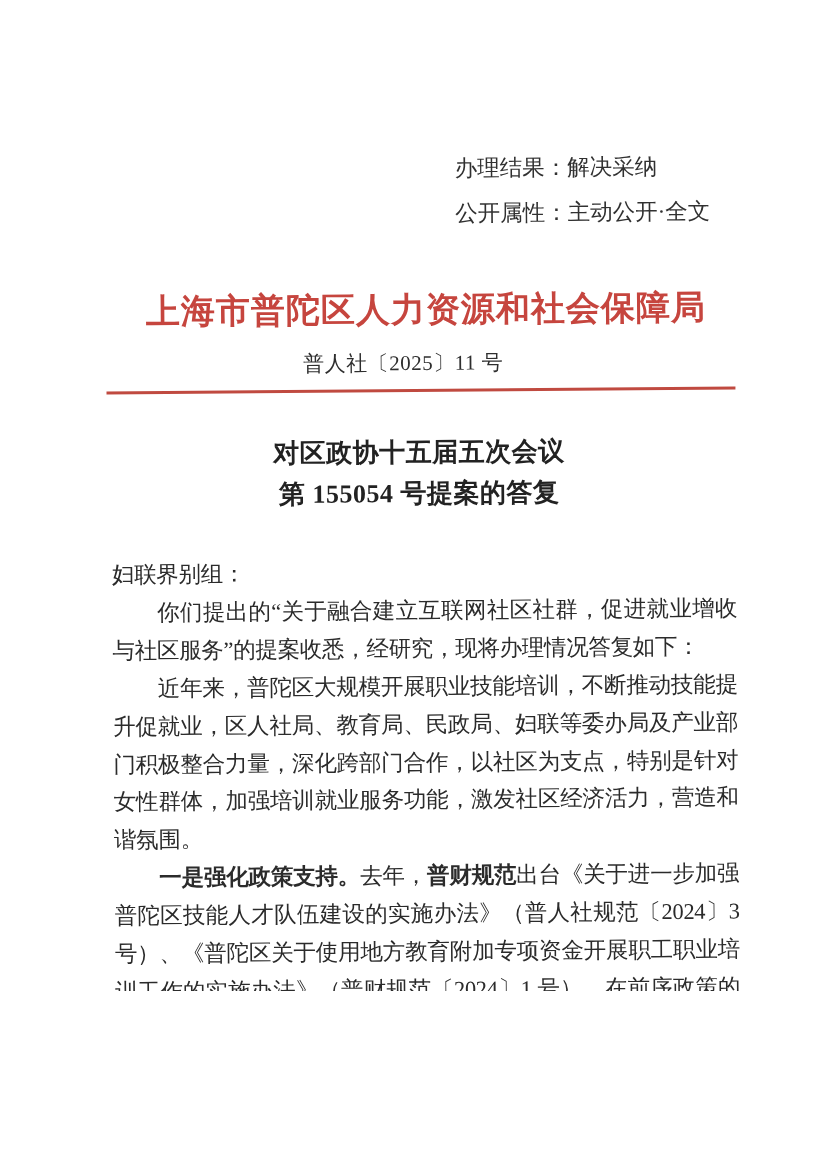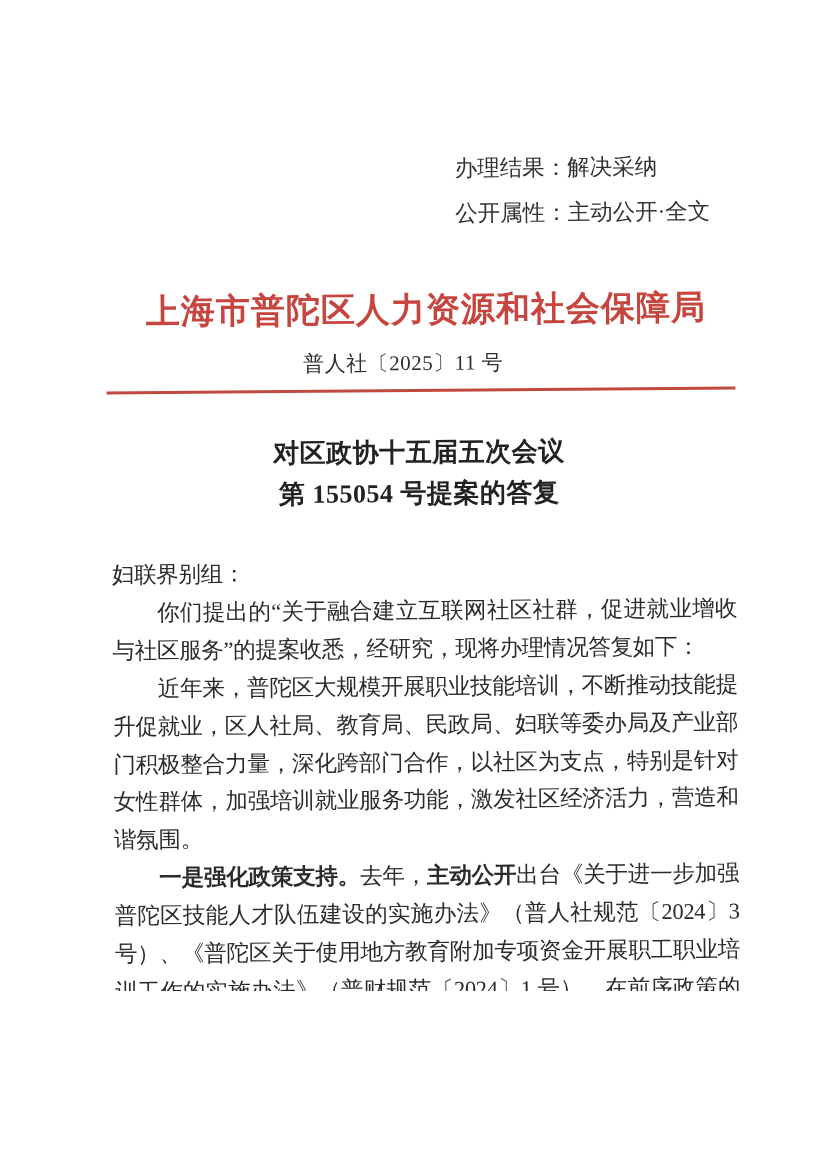--- a/index.html
+++ b/index.html
@@ -78,21 +78,21 @@
 
     <div class="doc-title">
       <div>对区政协十五届五次会议</div>
       <div>第 155054 号提案的答复</div>
     </div>
 
     <div class="body-text">
       <p class="no-indent"><span>妇联界别组：</span></p>
       <p><span>你们提出的“关于融合建立互联网社区社群，促进就业增收与社区服务”的提案收悉，经研究，现将办理情况答复如下：</span></p>
       <p><span>近年来，普陀区大规模开展职业技能培训，不断推动技能提升促就业，区人社局、教育局、民政局、妇联等委办局及产业部门积极整合力量，深化跨部门合作，以社区为支点，特别是针对女性群体，加强培训就业服务功能，激发社区经济活力，营造和谐氛围。</span></p>
-      <p><span class="b">一是强化政策支持。</span><span>去年，</span><span class="b">主动公开</span><span>出台《关于进一步加强普陀区技能人才队伍建设的实施办法》（普人社规范〔2024〕3 号）、《普陀区关于使用地方教育附加专项资金开展职工职业培训工作的实施办法》（普财规范〔2024〕1 号），在前序政策的基础</span></p>
+      <p><span class="b">一是强化政策支持。</span><span>去年，</span><span class="b">普财规范</span><span>出台《关于进一步加强普陀区技能人才队伍建设的实施办法》（普人社规范〔2024〕3 号）、《普陀区关于使用地方教育附加专项资金开展职工职业培训工作的实施办法》（普财规范〔2024〕1 号），在前序政策的基础</span></p>
     </div>
 
     <div class="page-num">- 1 -</div>
   </div>
 
   <div class="scan-haze"></div>
   <div class="scan-edge"></div>
 </div>
 
 </body></html>

